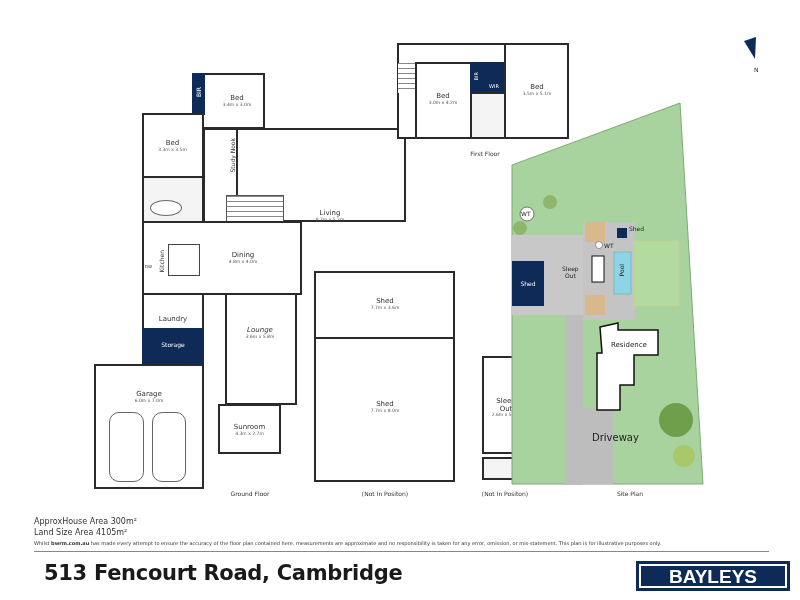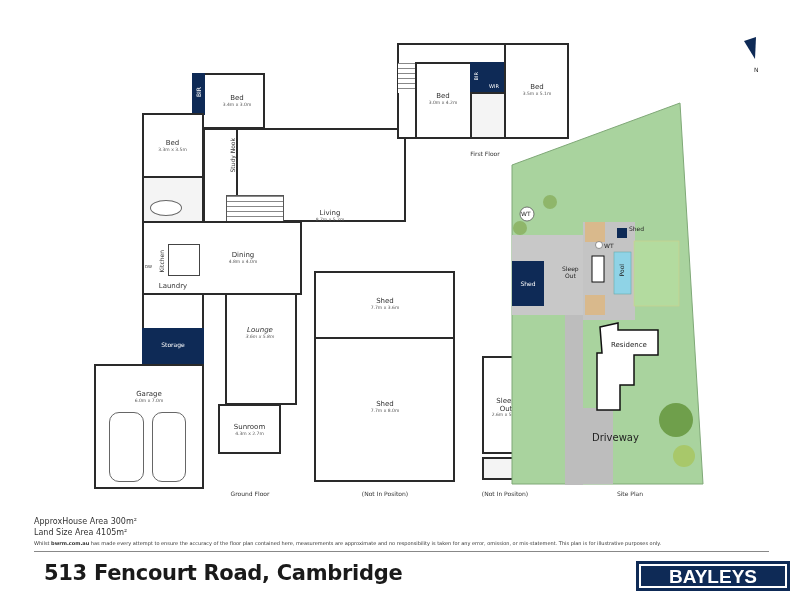--- a/index.html
+++ b/index.html
@@ -51,21 +51,21 @@
   <div class="wall" style="left:142px;top:221px;width:160px;height:74px;"></div>
   <div class="abs vert" style="left:158px;top:250px;font-family:'DejaVu Sans',sans-serif;font-size:6px;color:#333;">Kitchen</div>
   <div class="abs" style="left:145px;top:264px;font-size:4px;color:#333;font-family:'DejaVu Sans',sans-serif;">DW</div>
   <div class="abs" style="left:168px;top:244px;width:30px;height:30px;border:1px solid #444;background:#fff;"></div>
   <div class="room-label" style="left:218px;top:252px;width:50px;">
     <span>Dining</span>
     <span class="dim">4.8m x 4.0m</span>
   </div>
 
   <div class="wall" style="left:142px;top:293px;width:62px;height:37px;"></div>
-  <div class="room-label" style="left:148px;top:283px;width:50px;">Laundry</div>
+  <div class="room-label" style="left:148px;top:316px;width:50px;">Laundry</div>
 
   <div class="wall navy" style="left:142px;top:328px;width:62px;height:37px;border-color:#0e2a56;"></div>
   <div class="abs navy-label" style="left:142px;top:341px;width:62px;text-align:center;">Storage</div>
 
   <div class="wall" style="left:225px;top:293px;width:72px;height:112px;"></div>
   <div class="room-label" style="left:235px;top:327px;width:50px;font-style:italic;">
     <span>Lounge</span>
     <span class="dim">3.6m x 5.8m</span>
   </div>
 

